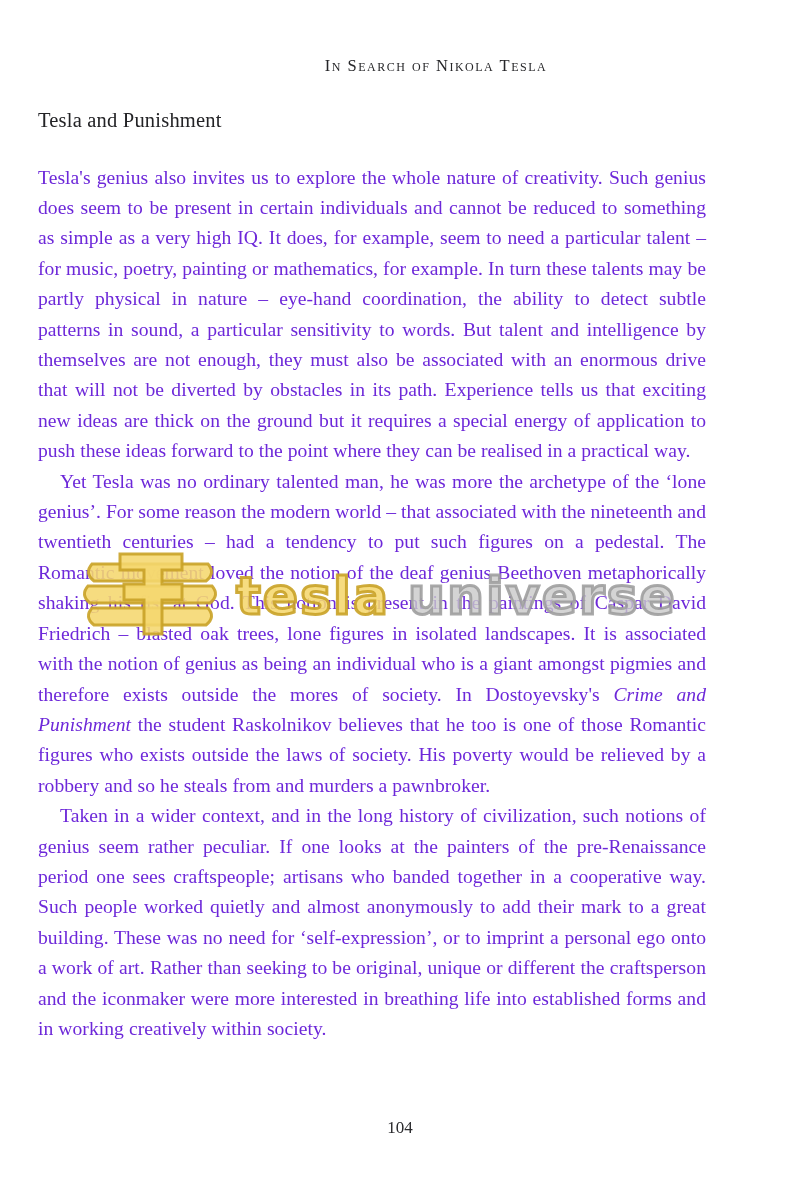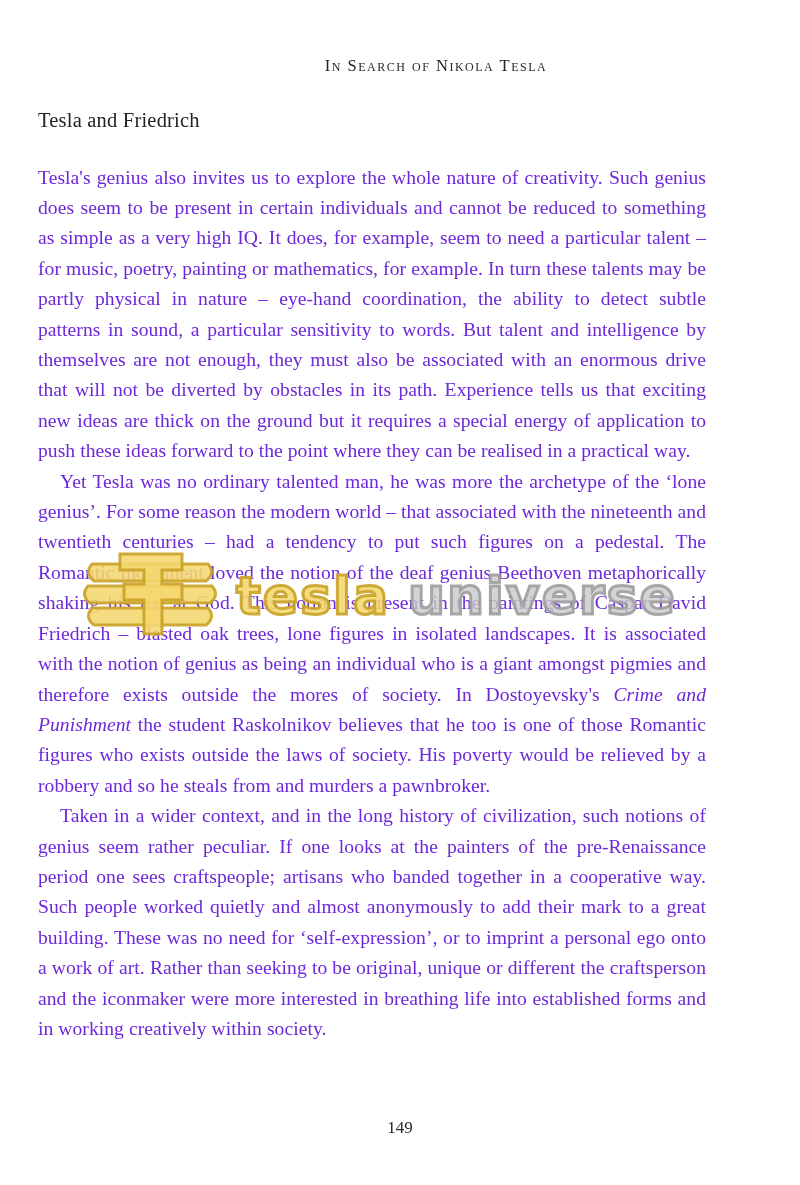--- a/index.html
+++ b/index.html
@@ -107,21 +107,21 @@
 </style>
 </head>
 <body>
 
 <div class="page">
 
   <div class="running-head">In Search of Nikola Tesla</div>
 
   <div class="content">
 
-    <h2 class="section-heading">Tesla and Friedrich</h2>
+    <h2 class="section-heading">Tesla and Punishment</h2>
 
     <p class="body">Tesla's genius also invites us to explore the whole nature of creativity. Such genius does seem to be present in certain individuals and cannot be reduced to something as simple as a very high IQ. It does, for example, seem to need a particular talent – for music, poetry, painting or mathematics, for example. In turn these talents may be partly physical in nature – eye-hand coordination, the ability to detect subtle patterns in sound, a particular sensitivity to words. But talent and intelligence by themselves are not enough, they must also be associated with an enormous drive that will not be diverted by obstacles in its path. Experience tells us that exciting new ideas are thick on the ground but it requires a special energy of application to push these ideas forward to the point where they can be realised in a practical way.</p>
 
     <p class="body indented"><span>Yet Tesla was no ordinary talented man, he was more the archetype of the ‘lone genius’. For some reason the modern world – that associated with the nineteenth and twentieth centuries – had a tendency to put such figures on a pedestal. The Romantic movement loved the notion of the deaf genius Beethoven metaphorically shaking his fist at God. This notion is present in the paintings of Caspar David Friedrich – blasted oak trees, lone figures in isolated landscapes. It is associated with the notion of genius as being an individual who is a giant amongst pigmies and therefore exists outside the mores of society. In Dostoyevsky's </span><span class="it">Crime and Punishment</span><span> the student Raskolnikov believes that he too is one of those Romantic figures who exists outside the laws of society. His poverty would be relieved by a robbery and so he steals from and murders a pawnbroker.</span></p>
 
     <p class="body indented">Taken in a wider context, and in the long history of civilization, such notions of genius seem rather peculiar. If one looks at the painters of the pre-Renaissance period one sees craftspeople; artisans who banded together in a cooperative way. Such people worked quietly and almost anonymously to add their mark to a great building. These was no need for ‘self-expression’, or to imprint a personal ego onto a work of art. Rather than seeking to be original, unique or different the craftsperson and the iconmaker were more interested in breathing life into established forms and in working creatively within society.</p>
 
   </div>
 
   <div class="watermark">
@@ -139,15 +139,15 @@
       </g>
 
       <text class="wm-word wm-gold-fill" x="158" y="66">tesla</text>
       <text class="wm-word wm-gold-stroke" x="158" y="66">tesla</text>
 
       <text class="wm-word wm-grey-fill" x="330" y="66">universe</text>
       <text class="wm-word wm-grey-stroke" x="330" y="66">universe</text>
     </svg>
   </div>
 
-  <div class="folio">149</div>
+  <div class="folio">104</div>
 
 </div>
 
 </body></html>

